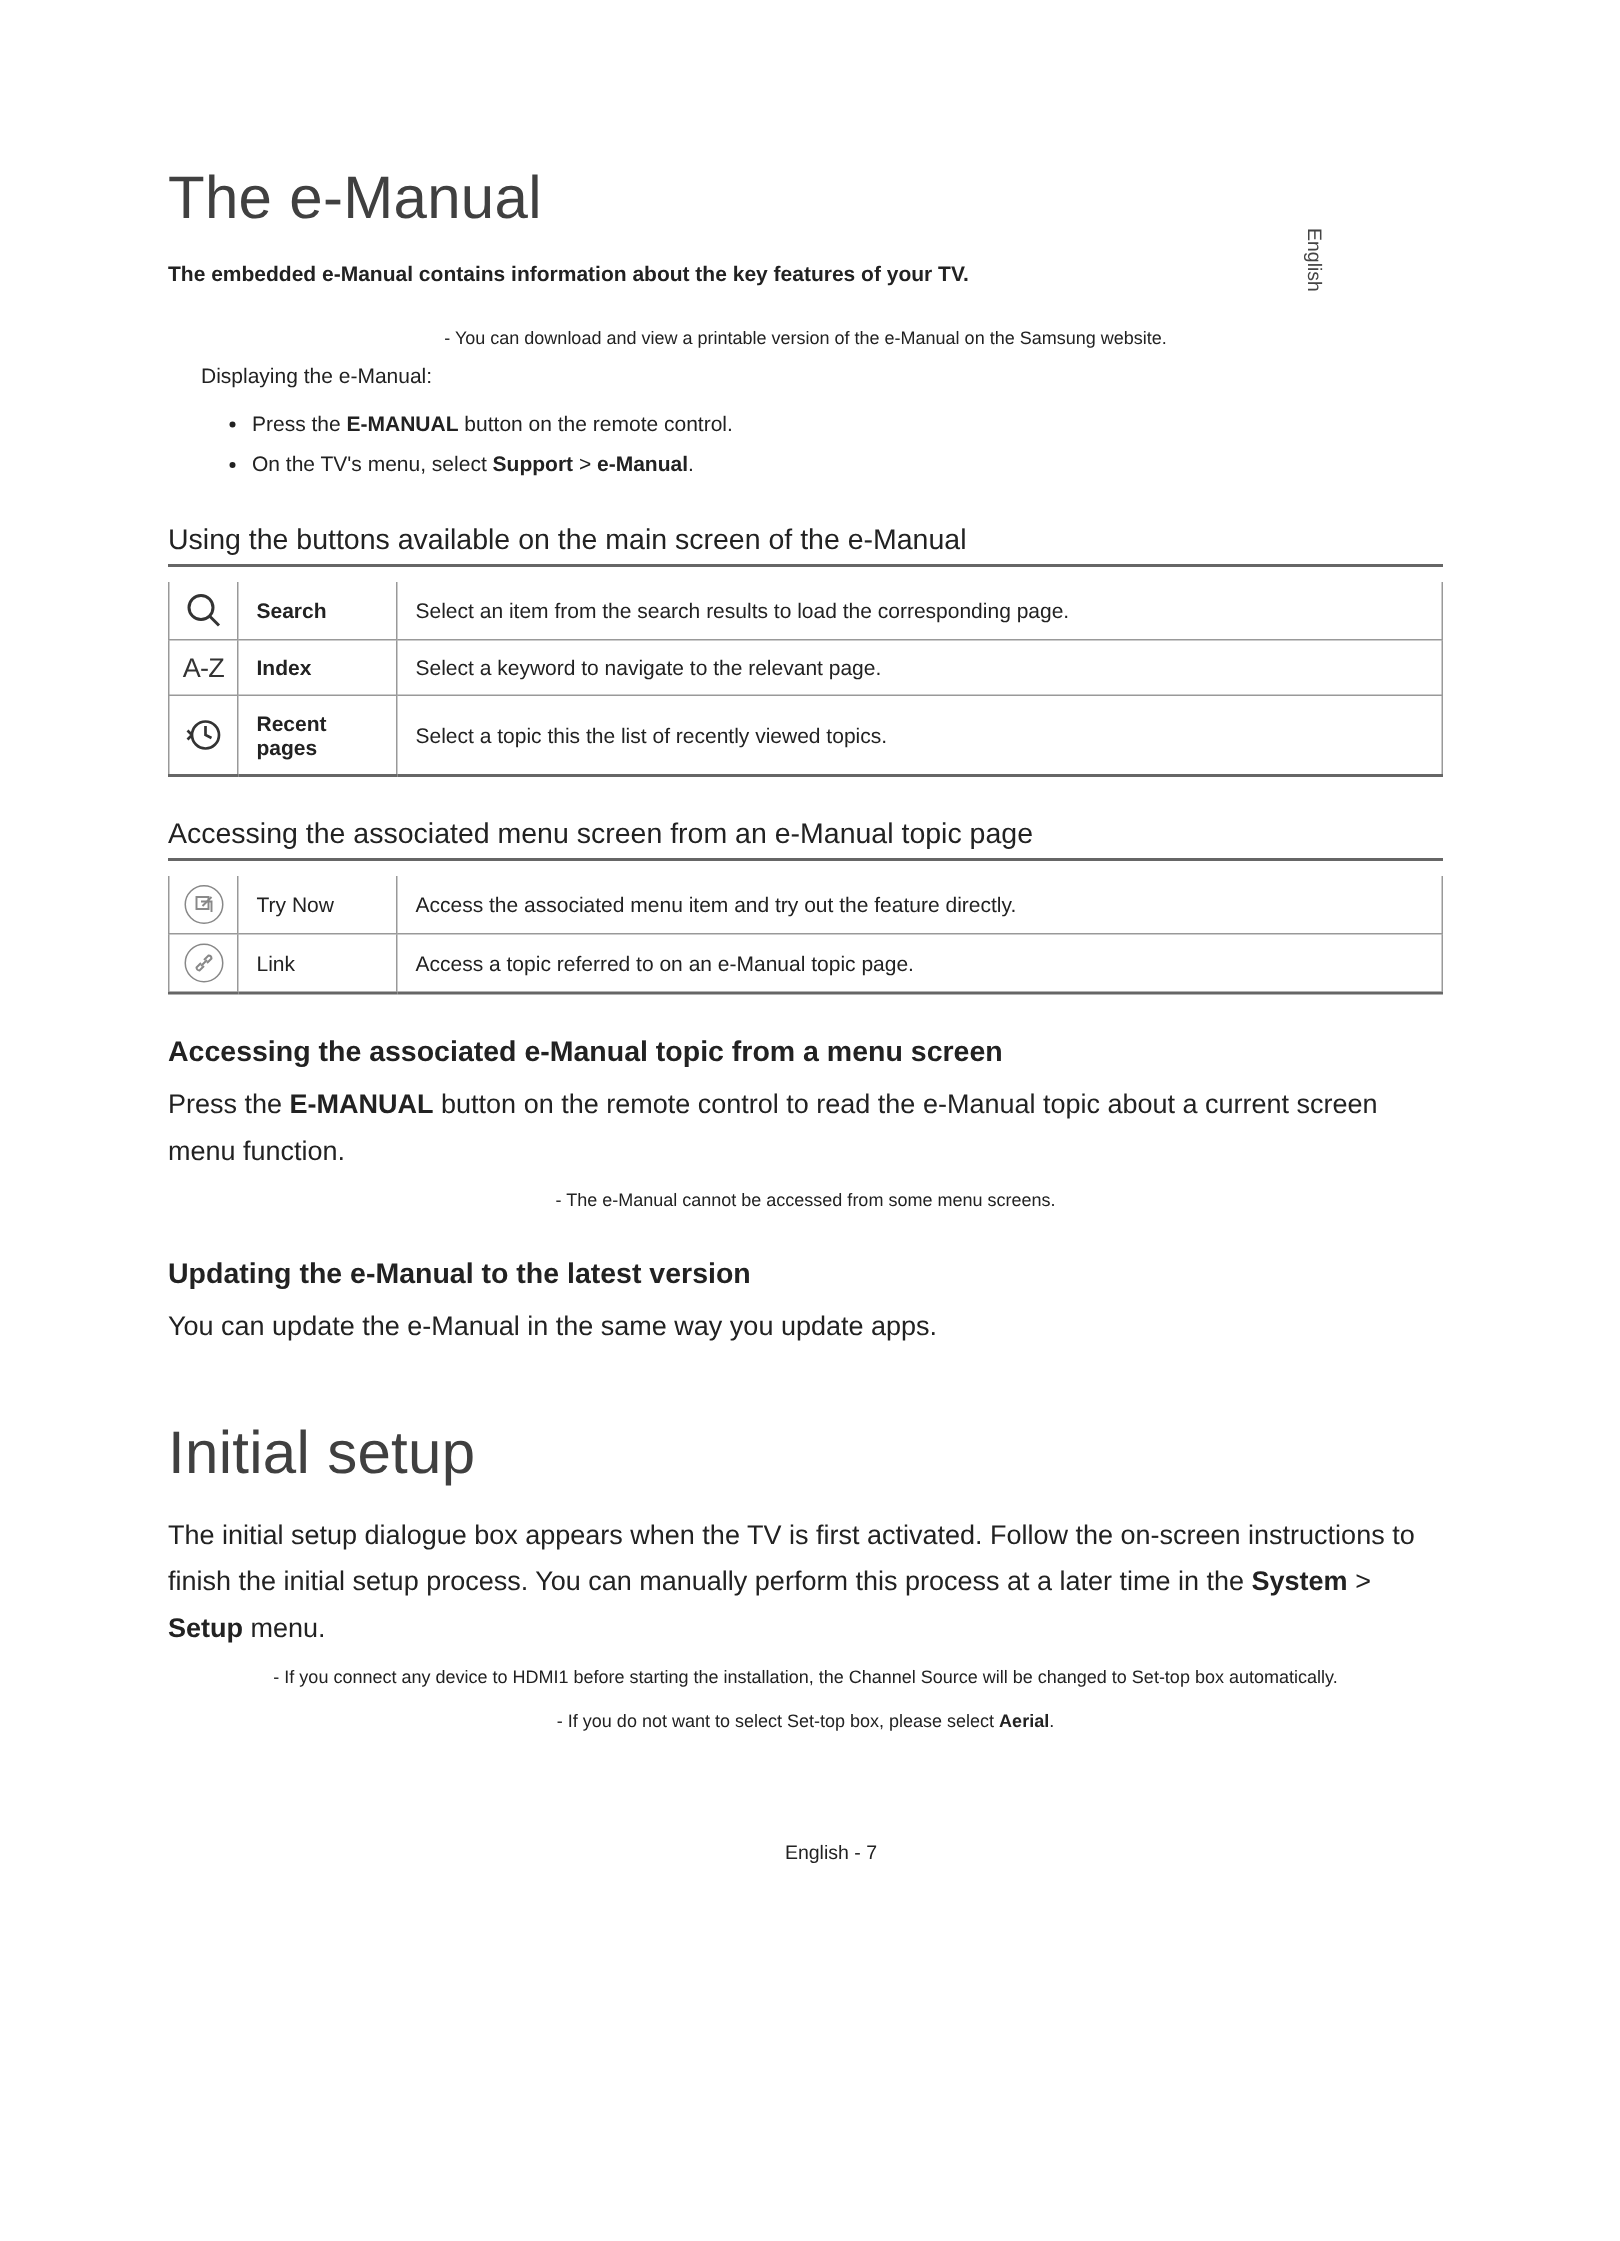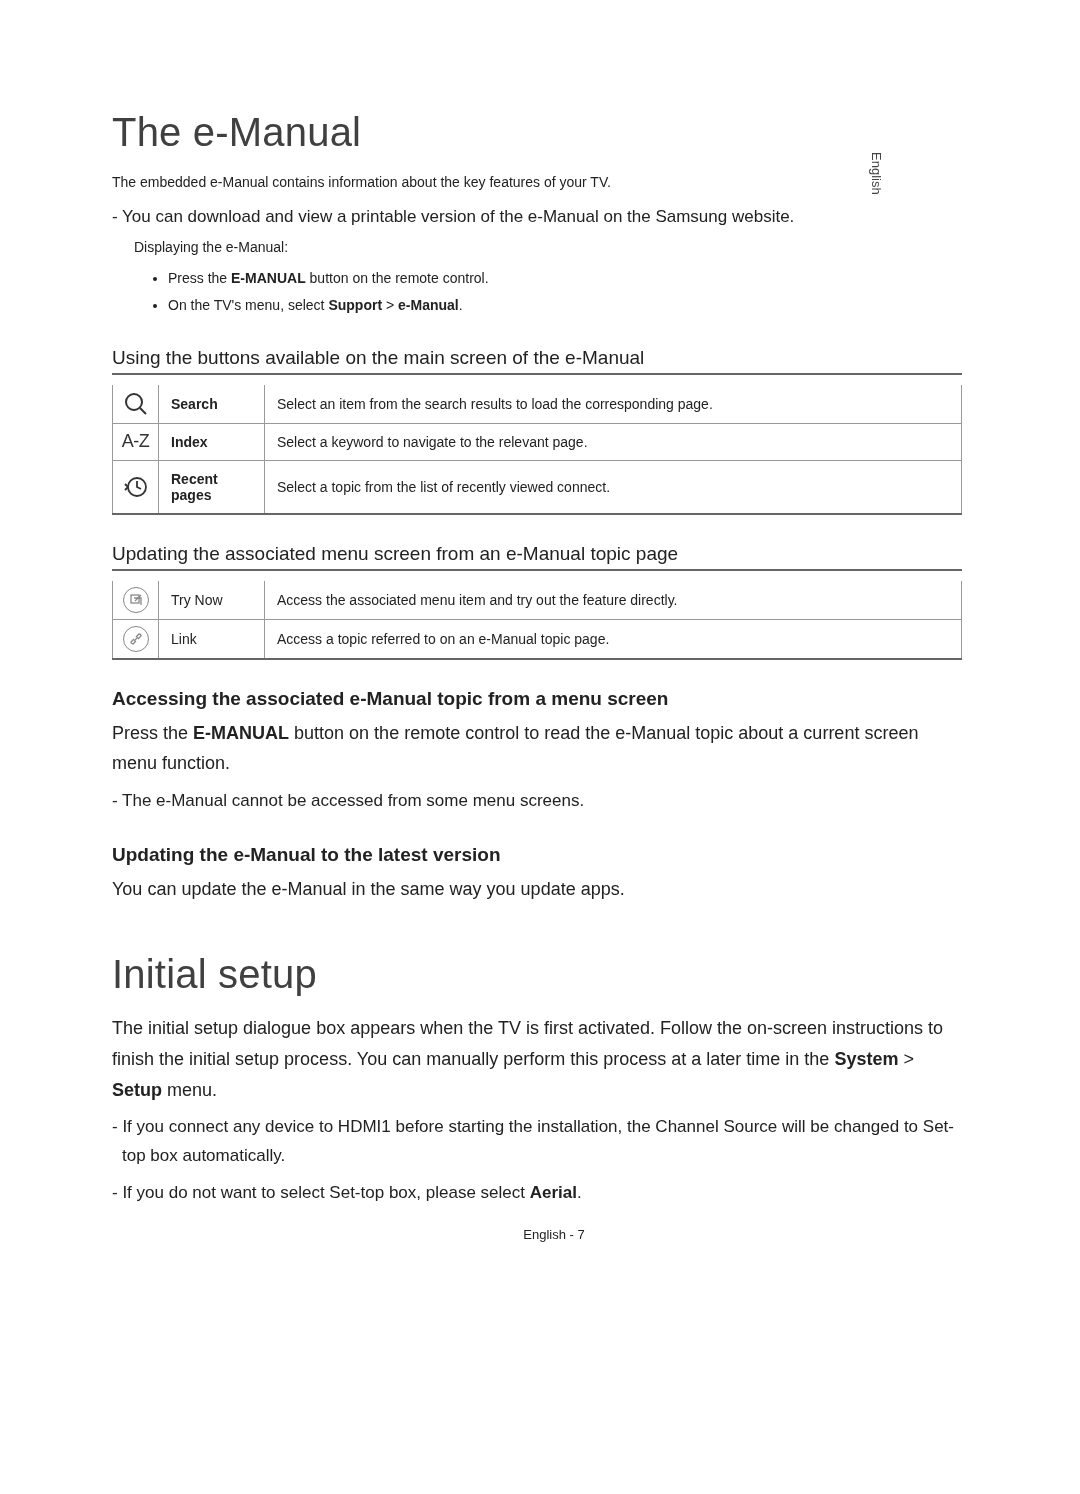--- a/index.html
+++ b/index.html
@@ -1,21 +1,21 @@
 <!DOCTYPE html>
 <html><head>
 <meta charset="utf-8">
 <style>
   * { box-sizing: border-box; margin: 0; padding: 0; }
   html, body { width: 1080px; height: 1494px; background: #fff; font-family: Arial, Helvetica, sans-serif; color: #222; }
   .page { position: relative; width: 1080px; height: 1494px; padding: 110px 118px 0 112px; }
   .side-lang { position: absolute; top: 152px; right: 196px; writing-mode: vertical-rl; font-size: 13px; color: #444; }
   h1 { font-size: 40px; font-weight: 400; color: #404040; margin-bottom: 16px; letter-spacing: 0.2px; }
-  .lead { font-size: 14px; line-height: 1.7; margin-bottom: 8px; }
-  .dash-item { font-size: 17px; line-height: 1.7; padding-left: 10px; text-indent: -10px; margin-top: 8px; }
+  .lead { font-size: 14px; line-height: 1.7; margin-bottom: 20px; font-weight: bold; }
+  .dash-item { font-size: 12px; line-height: 1.7; padding-left: 10px; text-indent: -10px; margin-top: 8px; text-align: center; }
   .dash-item::before { content: "- "; }
   .sub-dash { font-size: 14px; line-height: 1.7; margin-top: 4px; padding-left: 22px; }
   ul.bullets { list-style: disc; margin: 6px 0 0 56px; }
   ul.bullets li { font-size: 14px; line-height: 1.9; }
   .bold { font-weight: 700; }
   h2.sect { font-size: 19px; font-weight: 400; color: #222; margin-top: 28px; margin-bottom: 10px; border-bottom: 2px solid #666; padding-bottom: 4px; }
   h2.sect-noborder { font-size: 19px; font-weight: 700; color: #222; margin-top: 28px; margin-bottom: 8px; }
   .tbl { width: 100%; border-collapse: collapse; padding-left: 24px; }
   .tbl td { border: 1px solid #999; padding: 10px 12px; font-size: 14px; vertical-align: middle; }
   .tbl td.icon-cell { width: 46px; text-align: center; padding: 6px 4px; }
@@ -80,26 +80,26 @@
       <td class="icon-cell">
         <span class="ico">
           <svg width="26" height="26" viewBox="0 0 26 26">
                 <circle cx="14" cy="13" r="9" stroke="#333" stroke-width="1.8" fill="none"></circle>
                 <polyline points="14,7 14,13 18,15" stroke="#333" stroke-width="1.8" fill="none"></polyline>
                 <path d="M5 13 L2 10 M5 13 L2 16" stroke="#333" stroke-width="1.8" fill="none"></path>
               </svg>
         </span>
       </td>
       <td class="label-cell bold">Recent pages</td>
-      <td>Select a topic from the list of recently viewed connect.</td>
+      <td>Select a topic this the list of recently viewed topics.</td>
     </tr>
   </tbody>
     </table>
 
-  <h2 class="sect">Updating the associated menu screen from an e-Manual topic page</h2>
+  <h2 class="sect">Accessing the associated menu screen from an e-Manual topic page</h2>
 
   <table class="tbl">
     <tbody>
         <tr>
       <td class="icon-cell">
         <span class="circle-ico">
           <svg width="12" height="12" viewBox="0 0 12 12">
                 <rect x="1" y="1" width="8" height="8" stroke="#888" stroke-width="1.3" fill="none"></rect>
                 <path d="M4 4 L11 4 L11 11" stroke="#888" stroke-width="1.3" fill="none"></path>
                 <line x1="5" y1="7" x2="11" y2="1" stroke="#888" stroke-width="1.3"></line>

